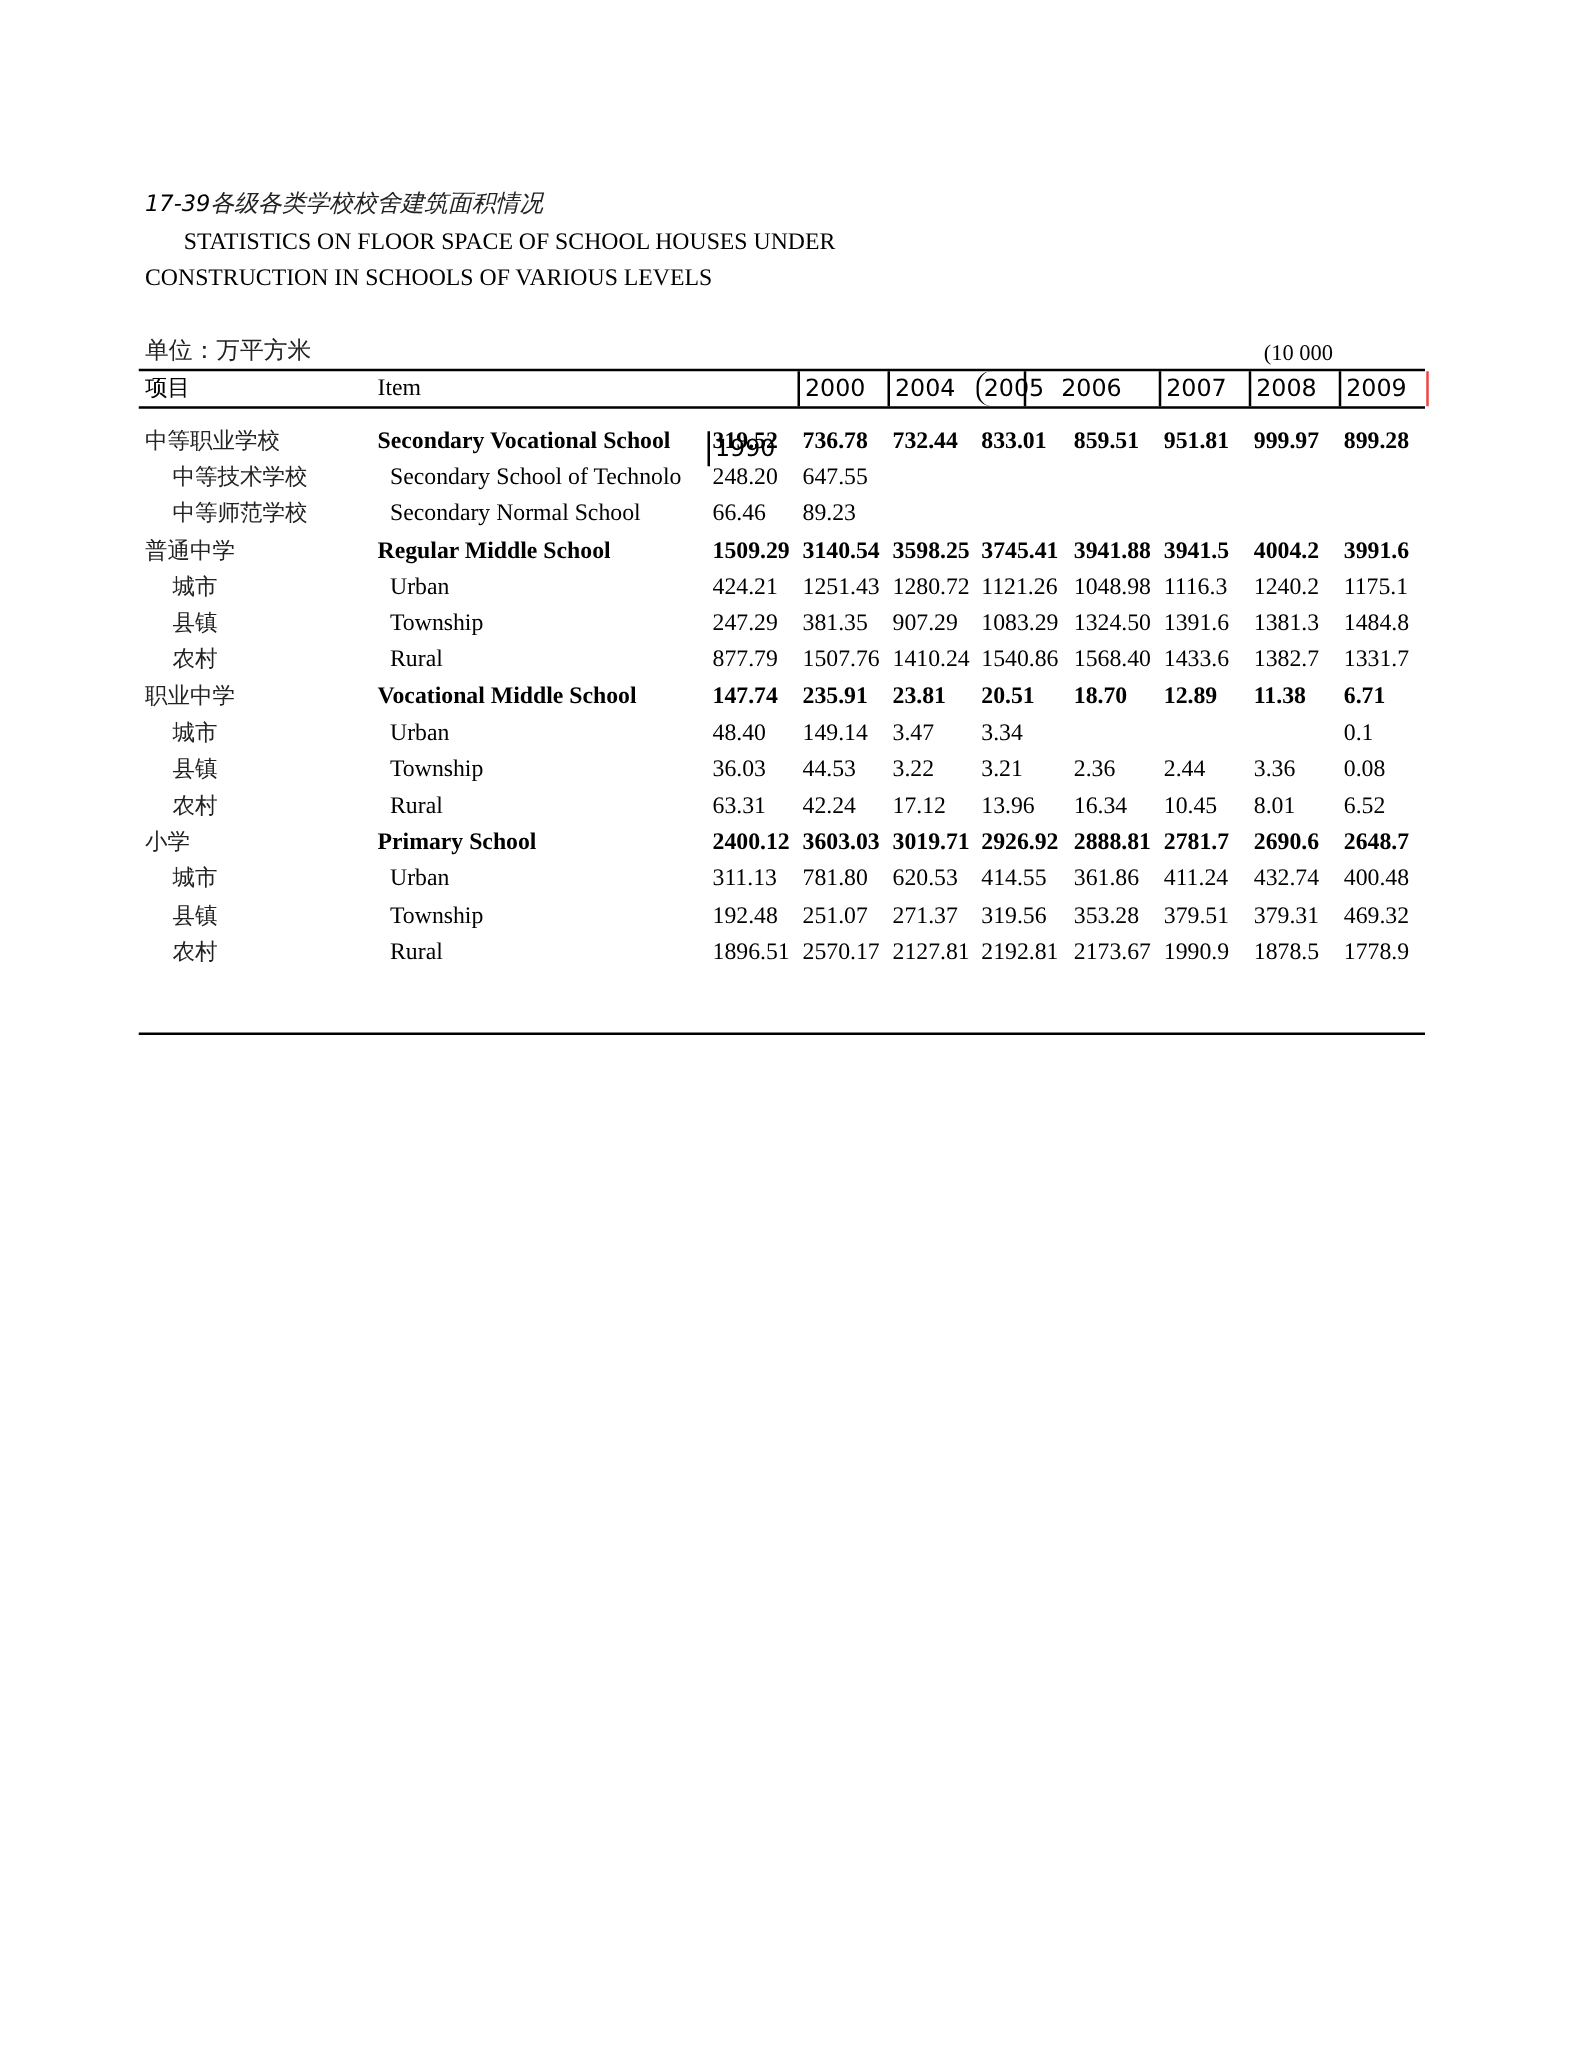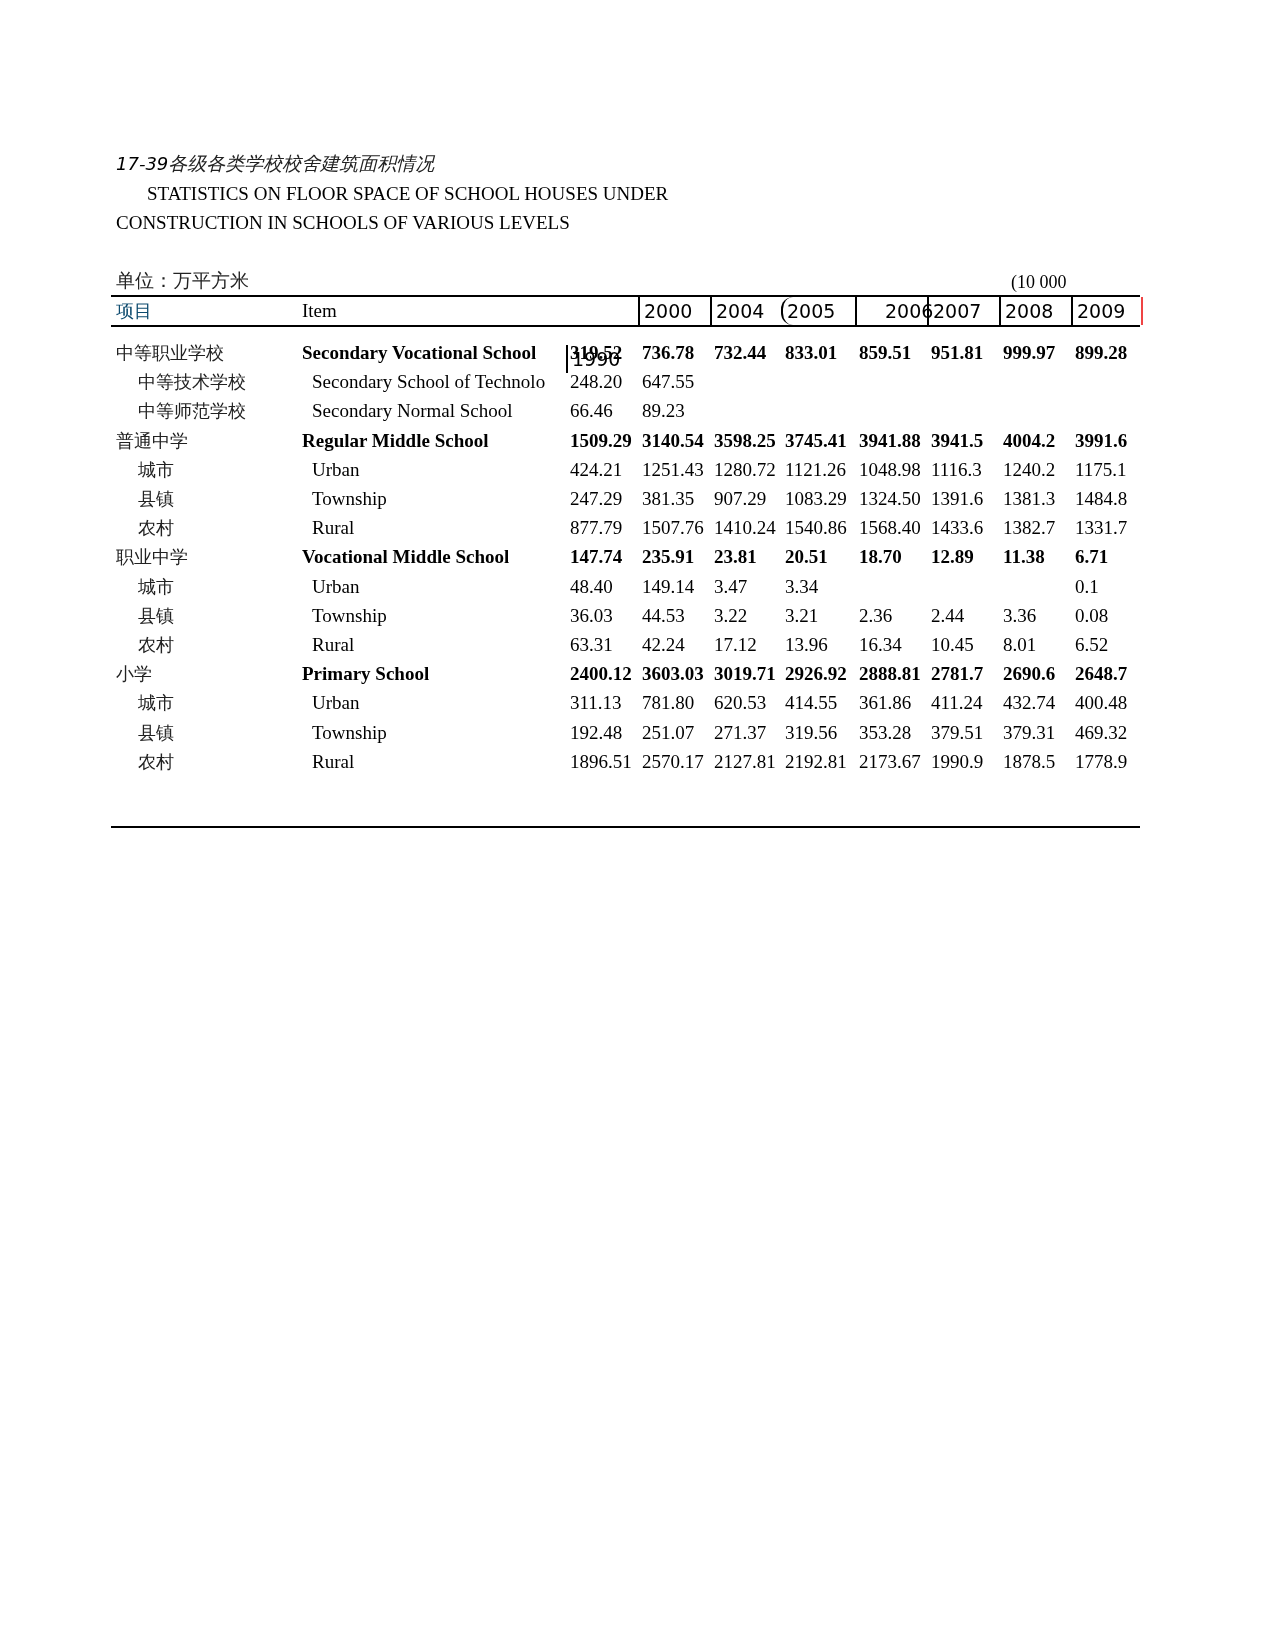--- a/index.html
+++ b/index.html
@@ -21,29 +21,29 @@
 
     .row { position: absolute; left: 0; height: 29px; width: 1029px; font-size: 19px; line-height: 29px; white-space: nowrap; }
     .row .cn { position: absolute; left: 5px; color: #222; font-family: "DejaVu Serif", "Liberation Serif", serif; font-size: 18px; }
     .row.sub .cn { left: 27px; }
     .row .en { position: absolute; left: 191px; overflow: hidden; width: 262px; }
     .row.sub .en { left: 201px; width: 253px; }
     .row.bold .en, .row.bold .v { font-weight: bold; }
     .row .v { position: absolute; }
 
     .header-row { position: absolute; left: 0; top: 2px; width: 1029px; height: 28px; border-bottom: 2px solid #000; font-size: 19px; line-height: 28px; }
-    .header-row .cn { position: absolute; left: 5px; color: #0c4a6e; font-family: "DejaVu Serif", serif; font-size: 18px; }
+    .header-row .cn { position: absolute; left: 5px; color: #000000; font-family: "DejaVu Serif", serif; font-size: 18px; }
     .header-row .en { position: absolute; left: 191px; }
     .yr { position: absolute; top: 0; height: 28px; border-left: 2px solid #000; padding-left: 4px; font-family: "DejaVu Sans", sans-serif; font-size: 19px; box-sizing: border-box; }
     .yr.last { border-right: 2px solid #ef4444; }
 
     .c0 { left: 459px; } .c1 { left: 531px; } .c2 { left: 603px; } .c3 { left: 674px; border-radius: 12px; }
     .c4 { left: 748px; } .c5 { left: 820px; } .c6 { left: 892px; } .c7 { left: 964px; }
     .yr.c0 { left: 455px; width: 72px; margin-top: 48px; } .yr.c1 { left: 527px; width: 72px; } .yr.c2 { left: 599px; width: 72px; }
-    .yr.c3 { left: 670px; width: 74px; } .yr.c4 { left: 744px; width: 72px; padding-left: 28px; } .yr.c5 { left: 816px; width: 72px; }
+    .yr.c3 { left: 670px; width: 74px; } .yr.c4 { left: 708px; width: 72px; padding-left: 28px; } .yr.c5 { left: 816px; width: 72px; }
     .yr.c6 { left: 888px; width: 72px; } .yr.c7 { left: 960px; width: 72px; }
   </style>
 </head>
 <body>
 
 <div class="title-cn">
   <span class="num">17-39</span><span class="txt">各级各类学校校舍建筑面积情况</span>
 </div>
 <div class="title-en1 serif">STATISTICS ON FLOOR SPACE OF SCHOOL HOUSES UNDER</div>
 <div class="title-en2 serif">CONSTRUCTION IN SCHOOLS OF VARIOUS LEVELS</div>

